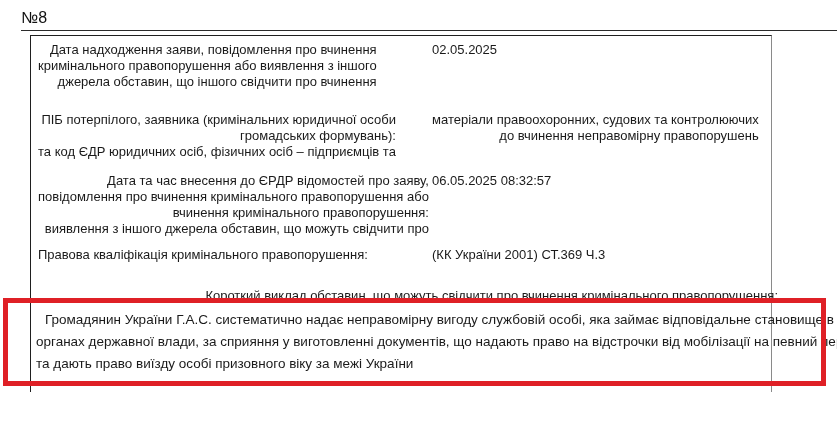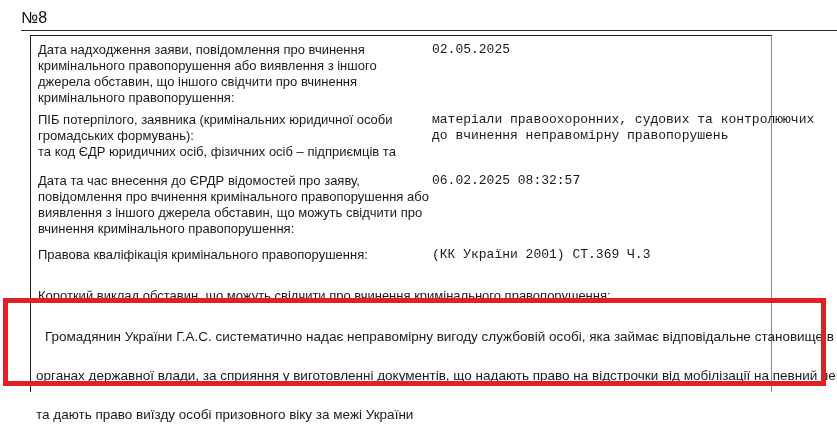--- a/index.html
+++ b/index.html
@@ -20,33 +20,33 @@
     width:816px; height:1px; background:#2b2b2b;
   }
   .record-table {
     position:absolute; left:30px; top:35px;
     width:742px; height:357px;
     box-sizing:border-box;
     border-top:1px solid #1f1f1f;
     border-left:1px solid #1f1f1f;
     border-right:1px solid #8a8a8a;
   }
-  .row { position:absolute; left:0; width:100%; }
+  .row { position:absolute; left:0; width:100%;text-align:right; }
   .cell { position:absolute; top:0; }
   .cell.label { left:7px; }
-  .cell.value { left:401px;font-family:Liberation Mono, monospace; }
+  .cell.value { left:401px; }
   .ln {
     white-space:nowrap;
     font-size:13px; line-height:16px;
   }
   .summary-head { left:7px; }
   .summary-par {
     position:absolute; left:36px; top:309px; width:792px;
   }
-  .summary-par .ln { font-size:13.5px; line-height:22px;margin-top:17px; }
+  .summary-par .ln { font-size:13.5px; line-height:22px; }
   .summary-par .ln.indent { padding-left:9px; }
   .highlight-box {
     position:absolute; left:3px; top:298px;
     width:823px; height:88px;
     box-sizing:border-box;
     border:5px solid #df2026;
     background:transparent;
   }
 </style>
 </head>
@@ -55,21 +55,20 @@
 <div class="doc-title">№8</div>
 <div class="title-rule"></div>
 
 <div class="record-table">
 
   <div class="row" style="top:6px">
     <div class="cell label">
       <div class="ln">Дата надходження заяви, повідомлення про вчинення</div>
       <div class="ln">кримінального правопорушення або виявлення з іншого</div>
       <div class="ln">джерела обставин, що іншого свідчити про вчинення</div>
-      <div class="ln">кримінального правопорушення:</div>
     </div>
     <div class="cell value">
       <div class="ln">02.05.2025</div>
     </div>
   </div>
 
   <div class="row" style="top:76px">
     <div class="cell label">
       <div class="ln">ПІБ потерпілого, заявника (кримінальних юридичної особи</div>
       <div class="ln">громадських формувань):</div>
@@ -78,25 +77,25 @@
     <div class="cell value">
       <div class="ln">матеріали правоохоронних, судових та контролюючих</div>
       <div class="ln">до вчинення неправомірну правопорушень</div>
     </div>
   </div>
 
   <div class="row" style="top:137px">
     <div class="cell label">
       <div class="ln">Дата та час внесення до ЄРДР відомостей про заяву,</div>
       <div class="ln">повідомлення про вчинення кримінального правопорушення або</div>
+      <div class="ln">вчинення кримінального правопорушення:</div>
       <div class="ln">виявлення з іншого джерела обставин, що можуть свідчити про</div>
-      <div class="ln">вчинення кримінального правопорушення:</div>
     </div>
     <div class="cell value">
-      <div class="ln">06.02.2025 08:32:57</div>
+      <div class="ln">06.05.2025 08:32:57</div>
     </div>
   </div>
 
   <div class="row" style="top:211px">
     <div class="cell label">
       <div class="ln">Правова кваліфікація кримінального правопорушення:</div>
     </div>
     <div class="cell value">
       <div class="ln">(КК України 2001) СТ.369 Ч.3</div>
     </div>

